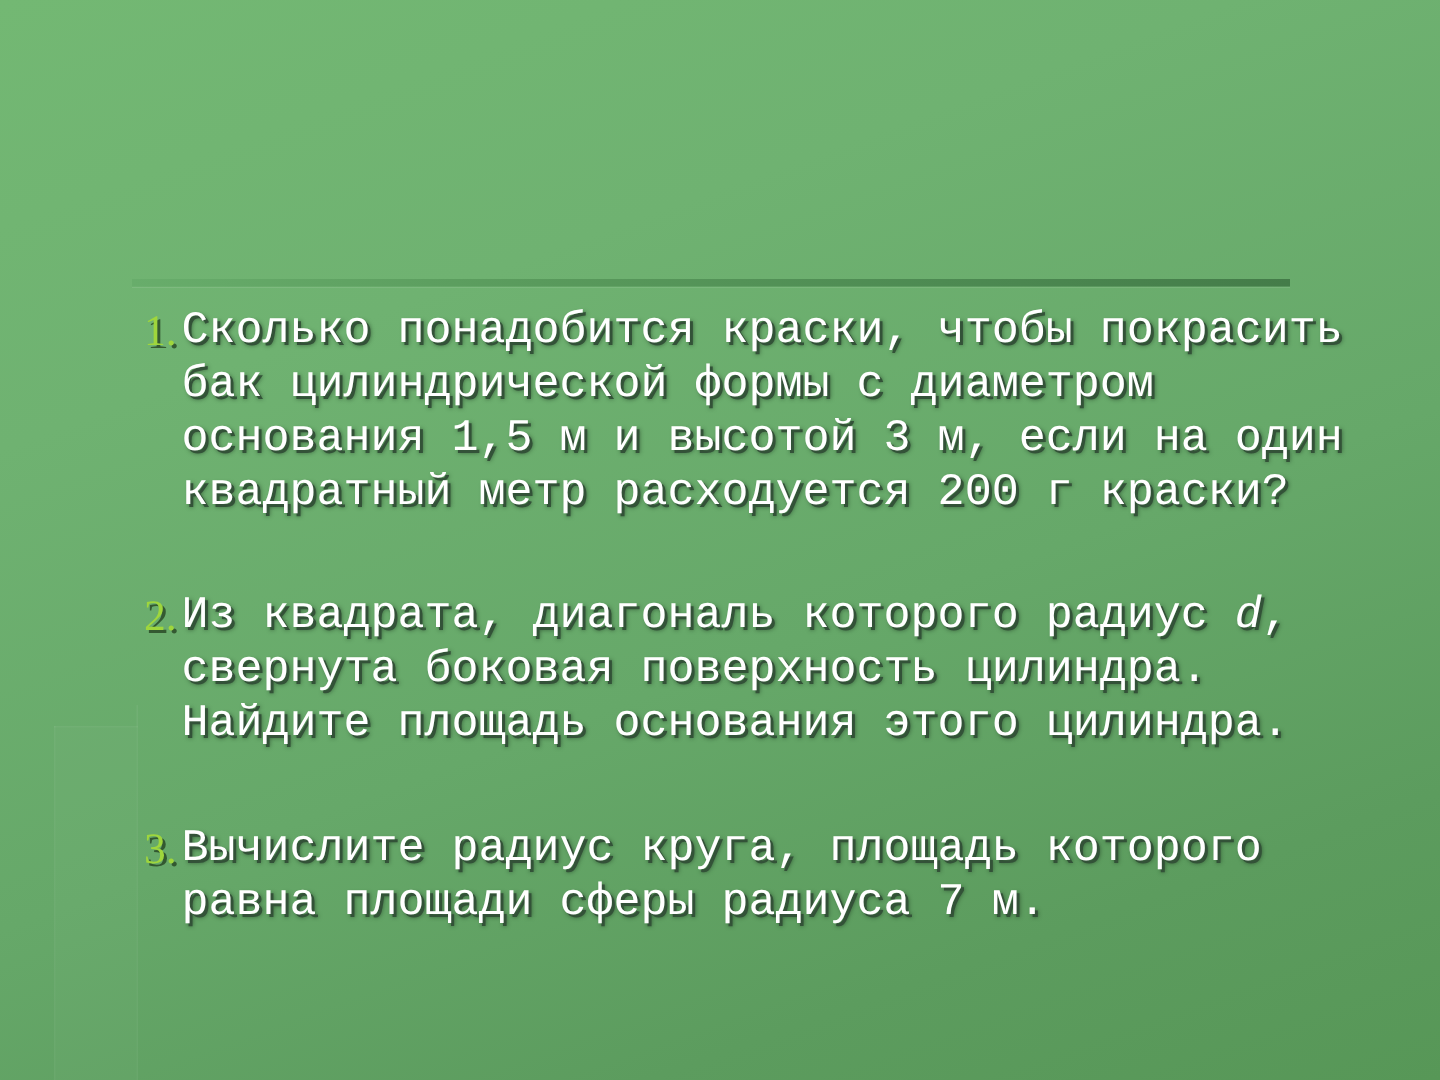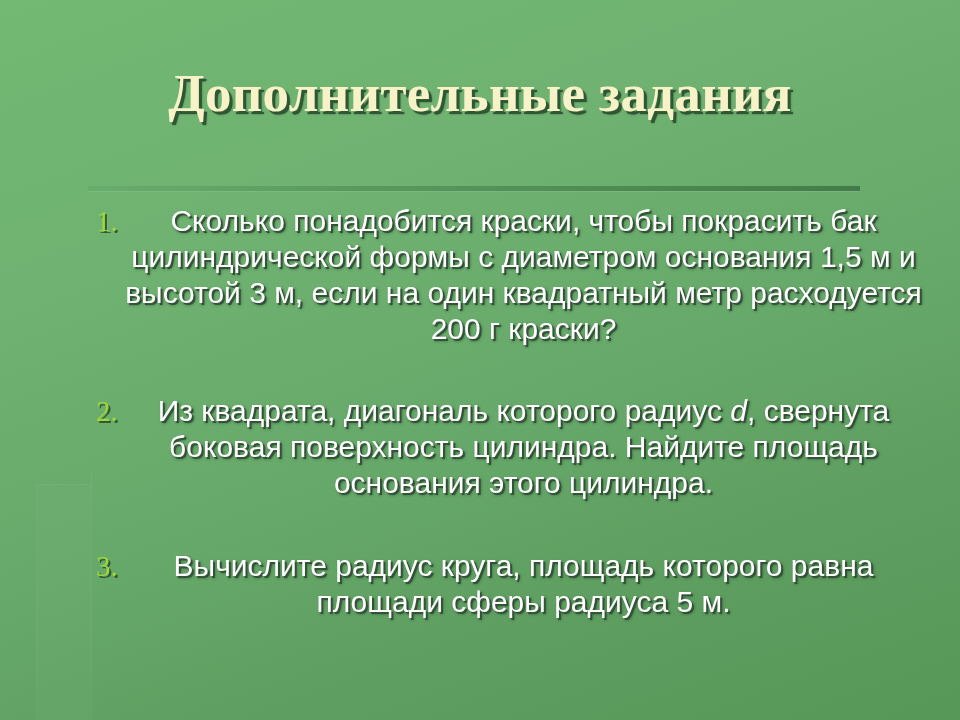--- a/index.html
+++ b/index.html
@@ -96,63 +96,61 @@
     width: 48px;
     font-family: "Liberation Serif", "DejaVu Serif", serif;
     font-size: 29px;
     line-height: 36px;
     color: #9fd63c;
     text-shadow: 2px 2px 0 rgba(34,62,30,0.75);
   }
 
   .task-text {
     margin-left: 25px;
-    font-family: Liberation Sans, sans-serif;
+    font-family: Liberation Mono, monospace;
     font-size: 30px;
     line-height: 36px;
     color: #ffffff;
     text-shadow:
       2px 2px 0 #335238,
       2px 2px 3px rgba(22,44,25,0.6);
-    text-align: center;
   }
 
   .task-text .var {
     font-style: italic;
   }
 
   #item-1 { top: 203px; }
   #item-2 { top: 393px; }
   #item-3 { top: 548px; }
 </style>
 </head>
 <body>
 
 <div id="slide">
 
   <div class="seam seam-block"></div>
   <div class="seam seam-v1"></div>
   <div class="seam seam-v2"></div>
   <div class="seam seam-h1"></div>
 
-  <div id="title">Дополнительные задания</div>
 
   <div id="divider"></div>
 
   <div id="body-list">
 
     <div class="task-item" id="item-1">
       <div class="task-marker">1.</div>
       <div class="task-text">Сколько понадобится краски, чтобы покрасить бак цилиндрической формы с диаметром основания 1,5 м и высотой 3 м, если на один квадратный метр расходуется 200 г краски?</div>
     </div>
 
     <div class="task-item" id="item-2">
       <div class="task-marker">2.</div>
       <div class="task-text"><span>Из квадрата, диагональ которого радиус </span><span class="var">d</span><span>, свернута боковая поверхность цилиндра. Найдите площадь основания этого цилиндра.</span></div>
     </div>
 
     <div class="task-item" id="item-3">
       <div class="task-marker">3.</div>
-      <div class="task-text">Вычислите радиус круга, площадь которого равна площади сферы радиуса 5 м.</div>
+      <div class="task-text">Вычислите радиус круга, площадь которого равна площади сферы радиуса 7 м.</div>
     </div>
 
   </div>
 </div>
 
 </body></html>

